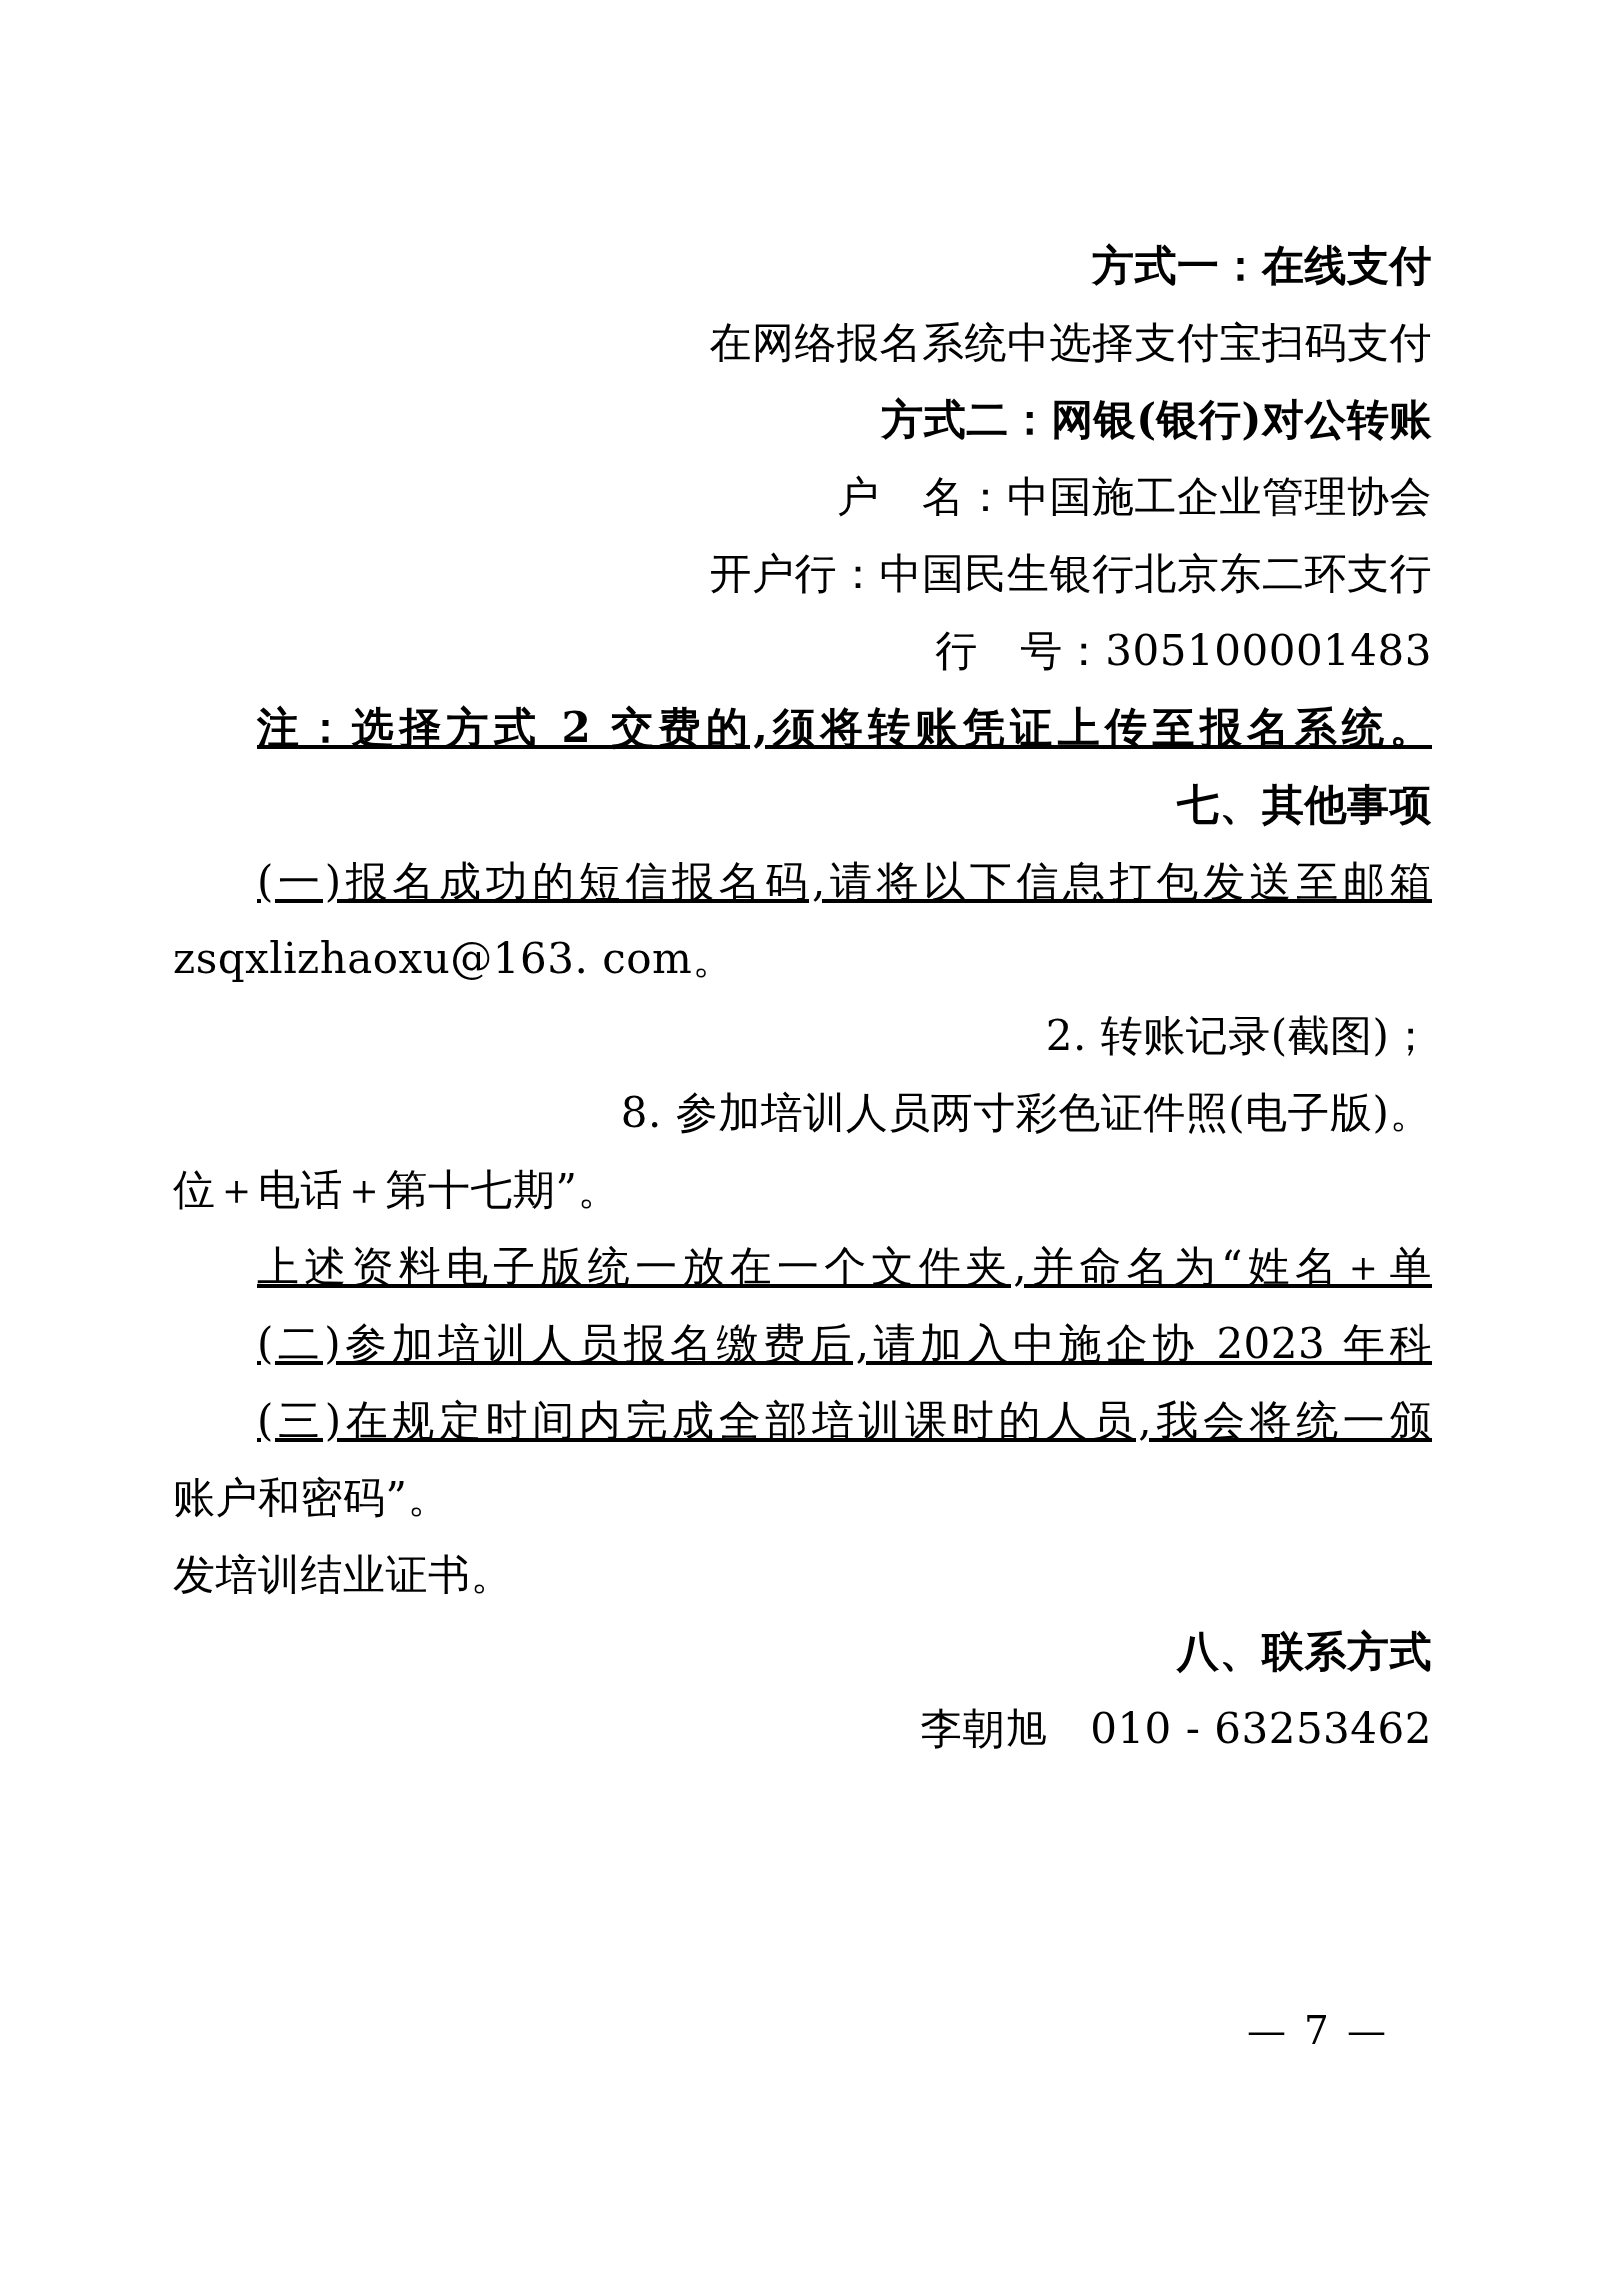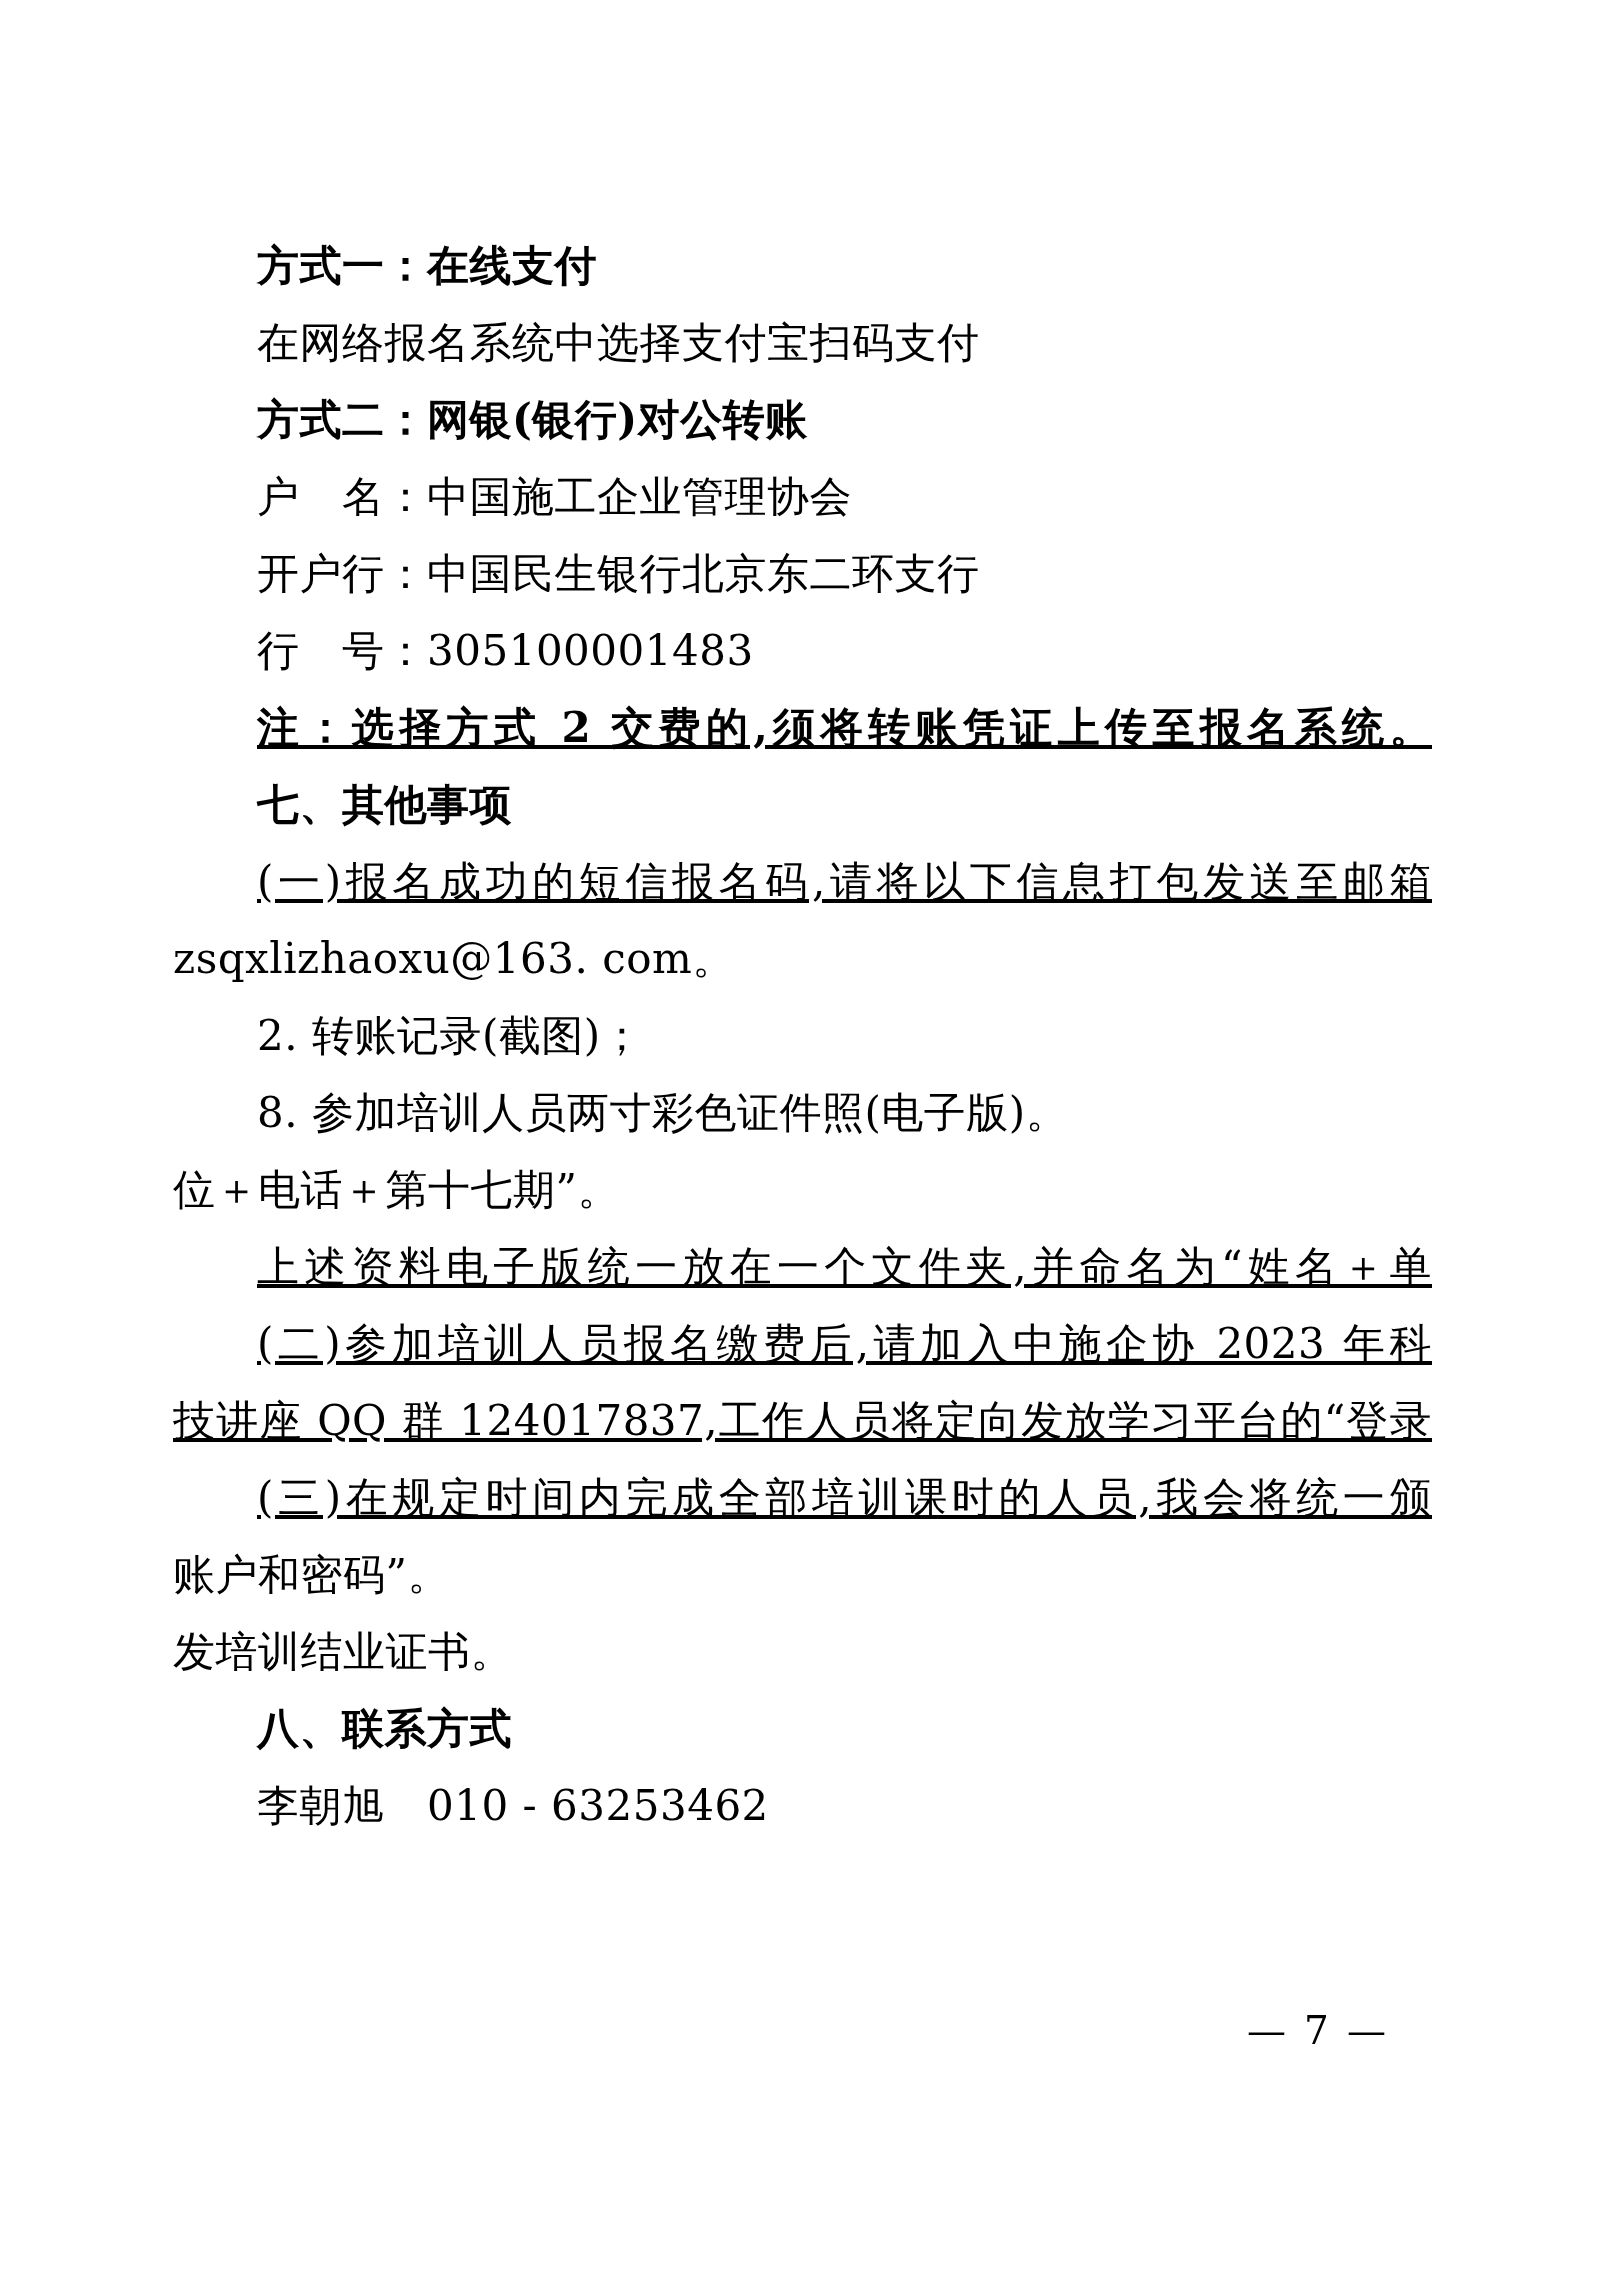--- a/index.html
+++ b/index.html
@@ -25,20 +25,21 @@
     font-size: 42px;
     line-height: 77px;
     letter-spacing: 0.5px;
     text-align: left;
   }
   .ln {
     white-space: nowrap;
   }
   .ln.ind {
     text-indent: 2em;
+    text-align: right;
   }
   .ln.b {
     font-weight: bold;
   }
   .ln.jf {
     white-space: normal;
     text-align: justify;
     text-align-last: justify;
     text-decoration: underline;
   }
@@ -66,21 +67,20 @@
     <div class="ln ind">行　号：305100001483</div>
     <div class="ln ind b jf">注：选择方式 2 交费的,须将转账凭证上传至报名系统。</div>
     <div class="ln ind b">七、其他事项</div>
     <div class="ln ind jf">(一)报名成功的短信报名码,请将以下信息打包发送至邮箱</div>
     <div class="ln">zsqxlizhaoxu@163. com。</div>
     <div class="ln ind">2. 转账记录(截图)；</div>
     <div class="ln ind">8. 参加培训人员两寸彩色证件照(电子版)。</div>
     <div class="ln">位＋电话＋第十七期”。</div>
     <div class="ln ind jf">上述资料电子版统一放在一个文件夹,并命名为“姓名＋单</div>
     <div class="ln ind jf">(二)参加培训人员报名缴费后,请加入中施企协 2023 年科</div>
-    <div class="ln jf">技讲座 QQ 群 124017837,工作人员将定向发放学习平台的“登录</div>
     <div class="ln ind jf">(三)在规定时间内完成全部培训课时的人员,我会将统一颁</div>
     <div class="ln">账户和密码”。</div>
     <div class="ln">发培训结业证书。</div>
     <div class="ln ind b">八、联系方式</div>
     <div class="ln ind">李朝旭　010 - 63253462</div>
   </div>
   <div class="page-number">— 7 —</div>
 </div>
 
 

